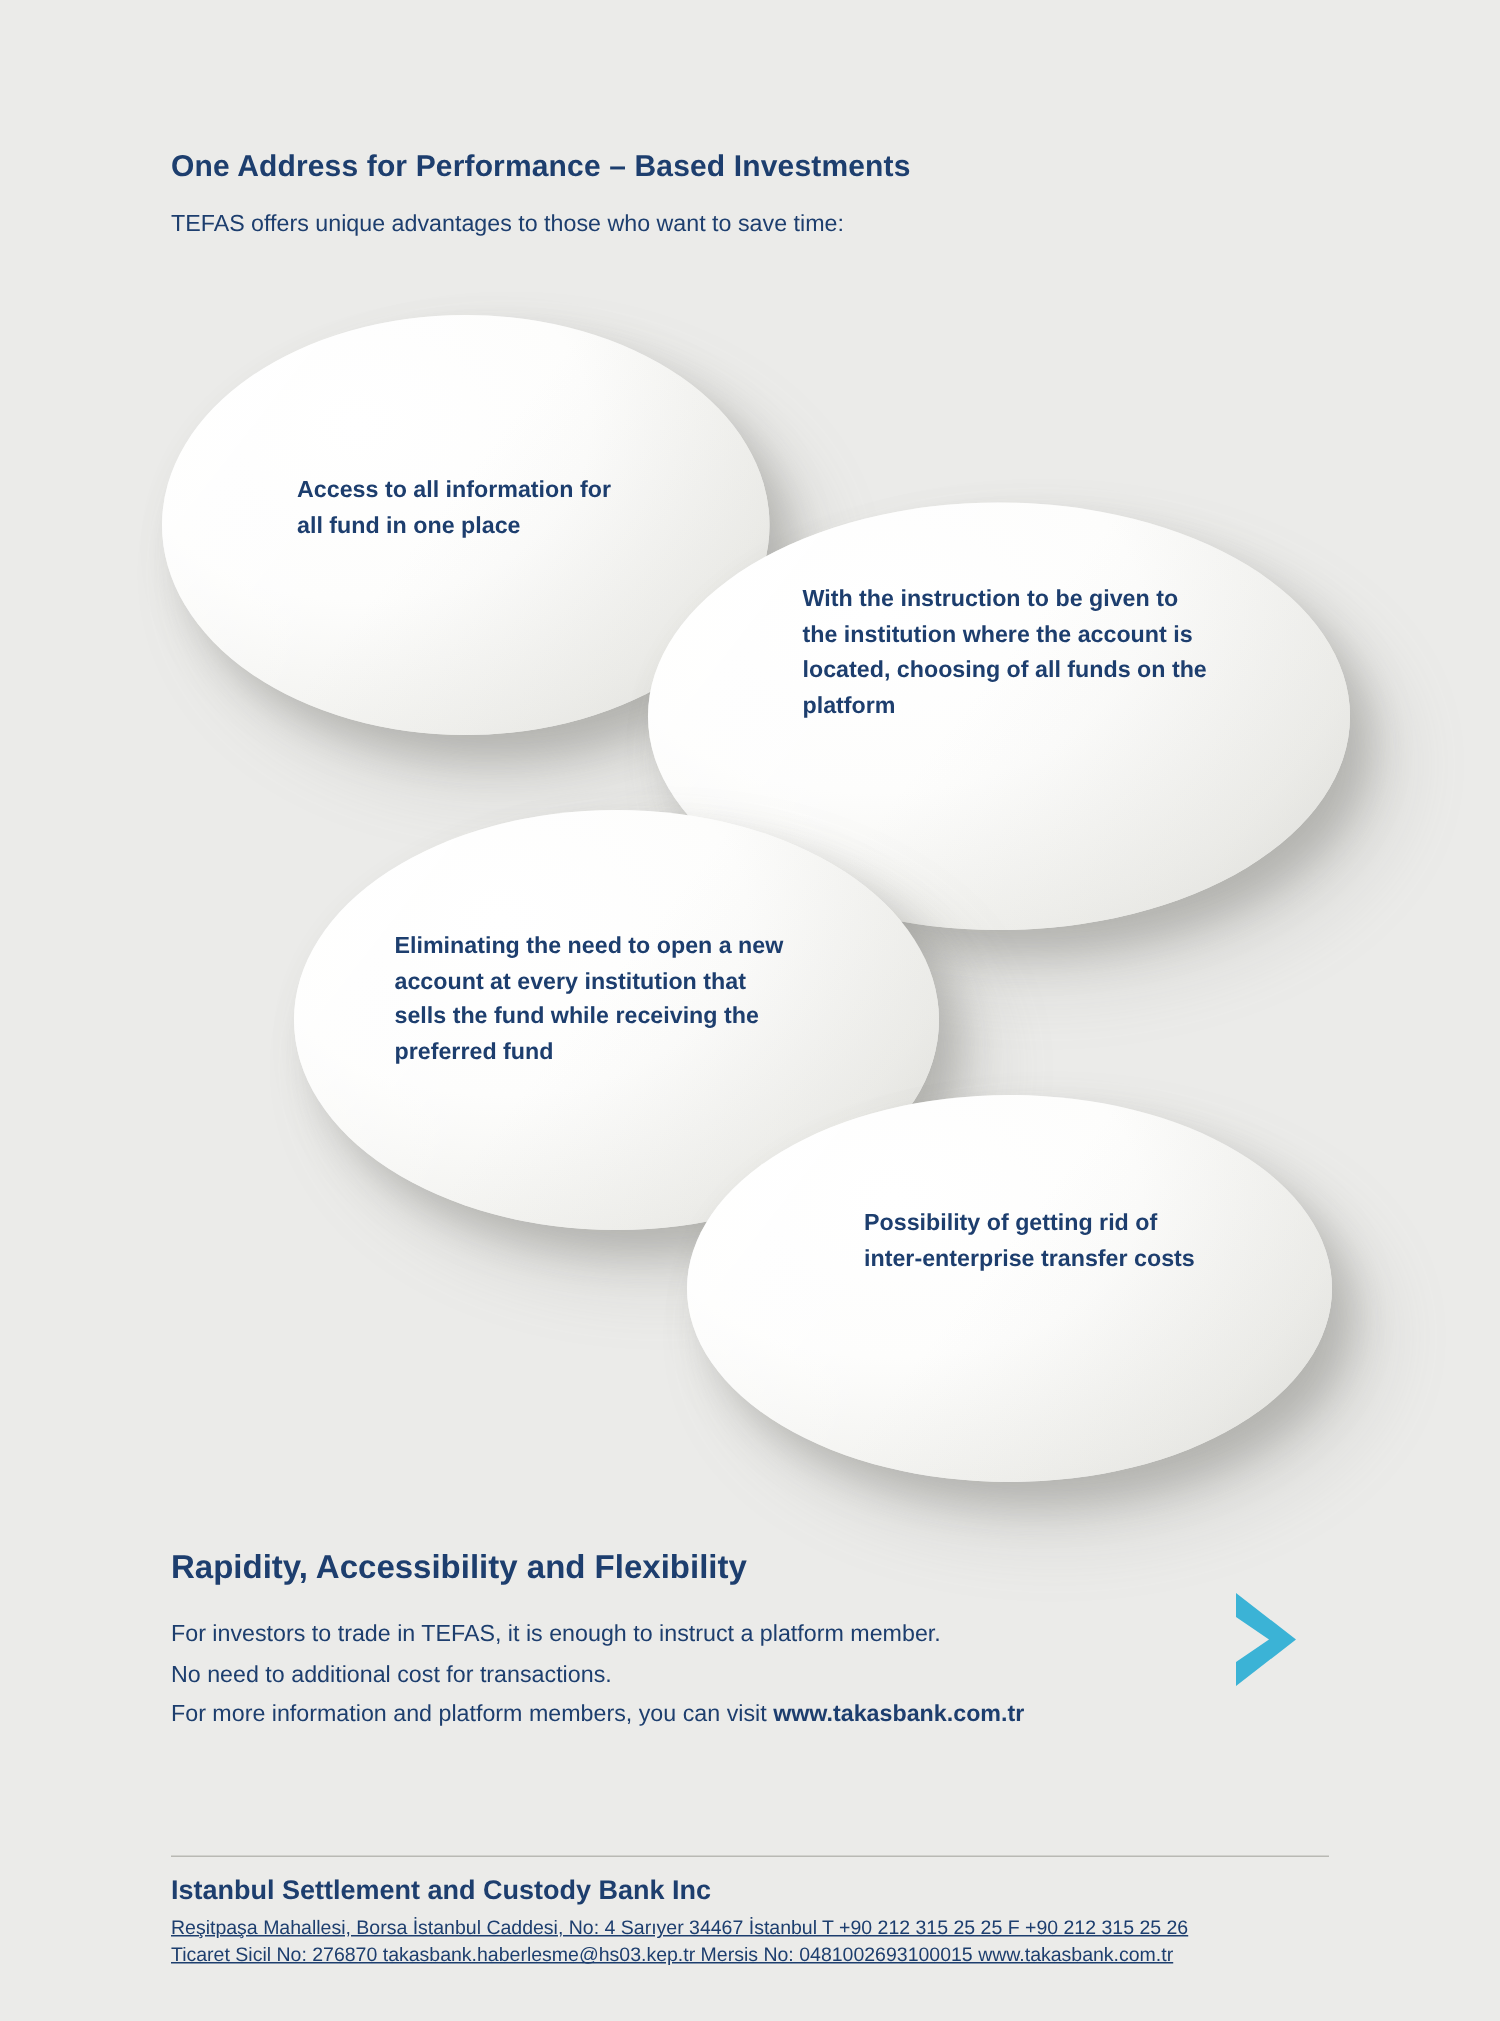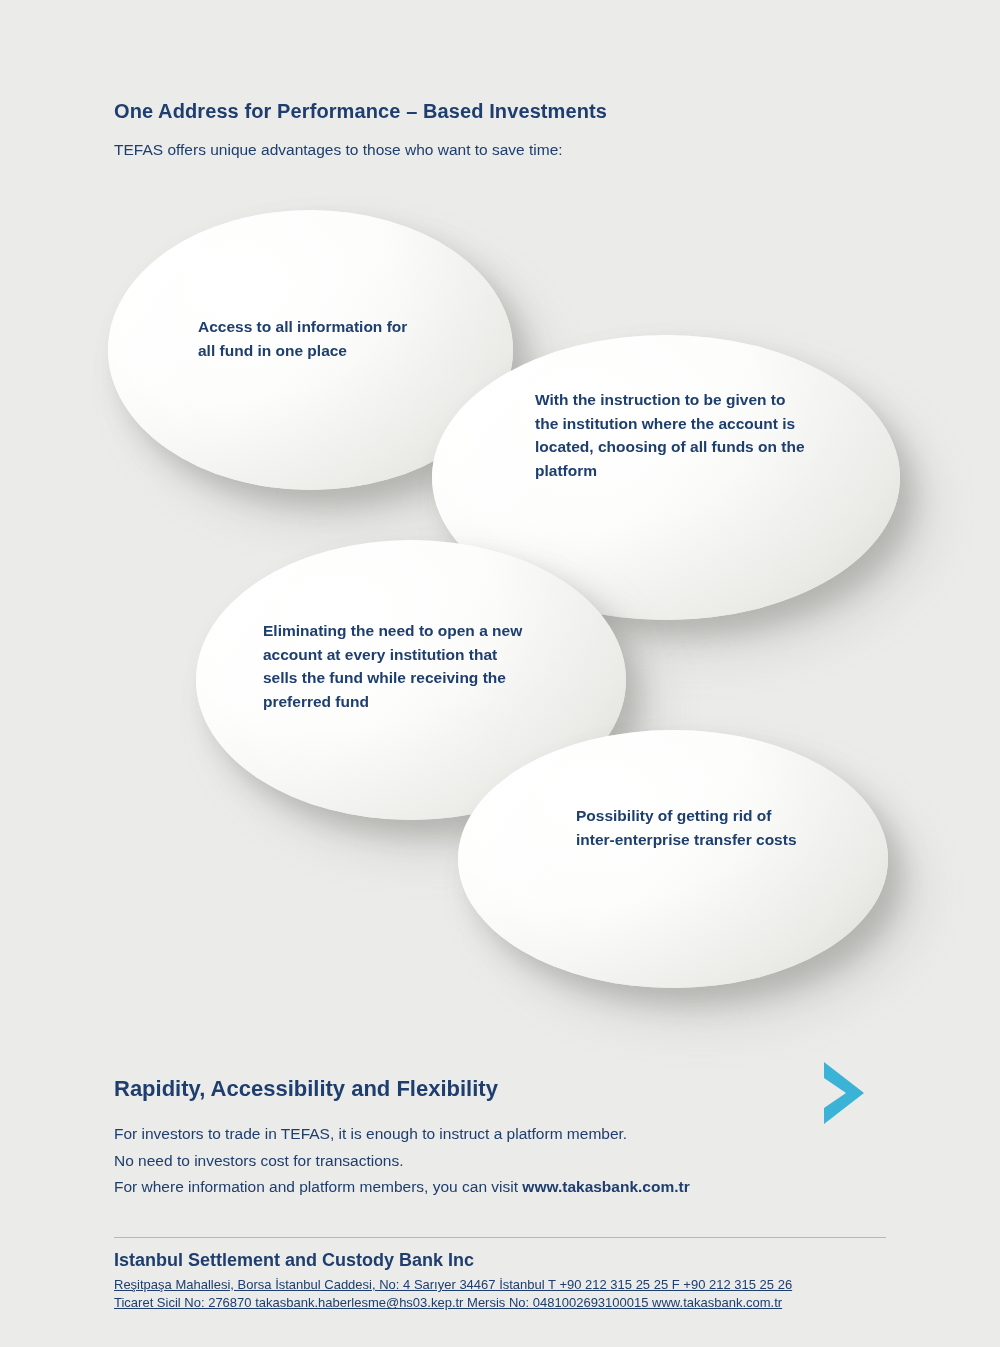--- a/index.html
+++ b/index.html
@@ -87,21 +87,20 @@
 
   #ell4 { left: 458px; top: 540px; width: 430px; height: 258px; }
   #ell4 .txt { left: 118px; top: 74px; width: 230px; }
 
   
   .lower {
     position: absolute;
     left: 114px;
     top: 1032px;
     width: 800px;
-    margin-top: 44px;
   }
   .lower h2 {
     font-size: 22px;
     font-weight: bold;
     margin: 0 0 20px 0;
     color: #1d3e6e;
   }
   .lower p {
     margin: 0 0 3px 0;
     font-size: 15.5px;
@@ -173,22 +172,22 @@
 
     <div class="ell" id="ell4">
       <div class="txt">Possibility of getting rid of inter-enterprise transfer costs</div>
     </div>
 
   </div>
 
   <div class="lower">
     <h2>Rapidity, Accessibility and Flexibility</h2>
     <p>For investors to trade in TEFAS, it is enough to instruct a platform member.</p>
-    <p>No need to investors cost for transactions.</p>
-    <p><span>For where information and platform members, you can visit </span><span class="strong">www.takasbank.com.tr</span></p>
+    <p>No need to additional cost for transactions.</p>
+    <p><span>For more information and platform members, you can visit </span><span class="strong">www.takasbank.com.tr</span></p>
   </div>
 
   <svg class="chevron" viewBox="0 0 46 62">
     <polygon points="6,0 46,31 6,62 6,46 28,31 6,16" fill="#3bb3d6"></polygon>
   </svg>
 
   <div class="footer-rule"></div>
   <div class="footer">
     <p class="company">Istanbul Settlement and Custody Bank Inc</p>
     <p class="line">Reşitpaşa Mahallesi, Borsa İstanbul Caddesi, No: 4 Sarıyer 34467 İstanbul T +90 212 315 25 25  F +90 212 315 25 26</p>

